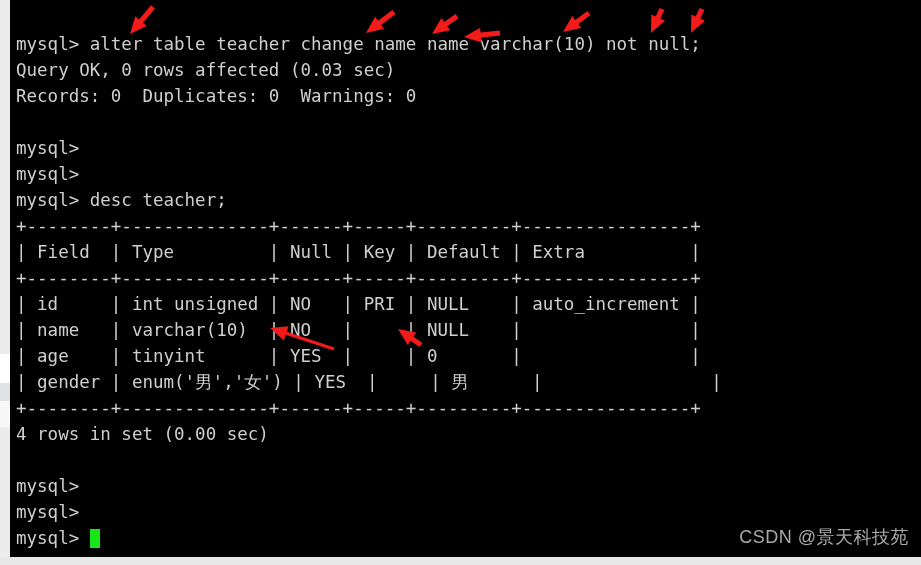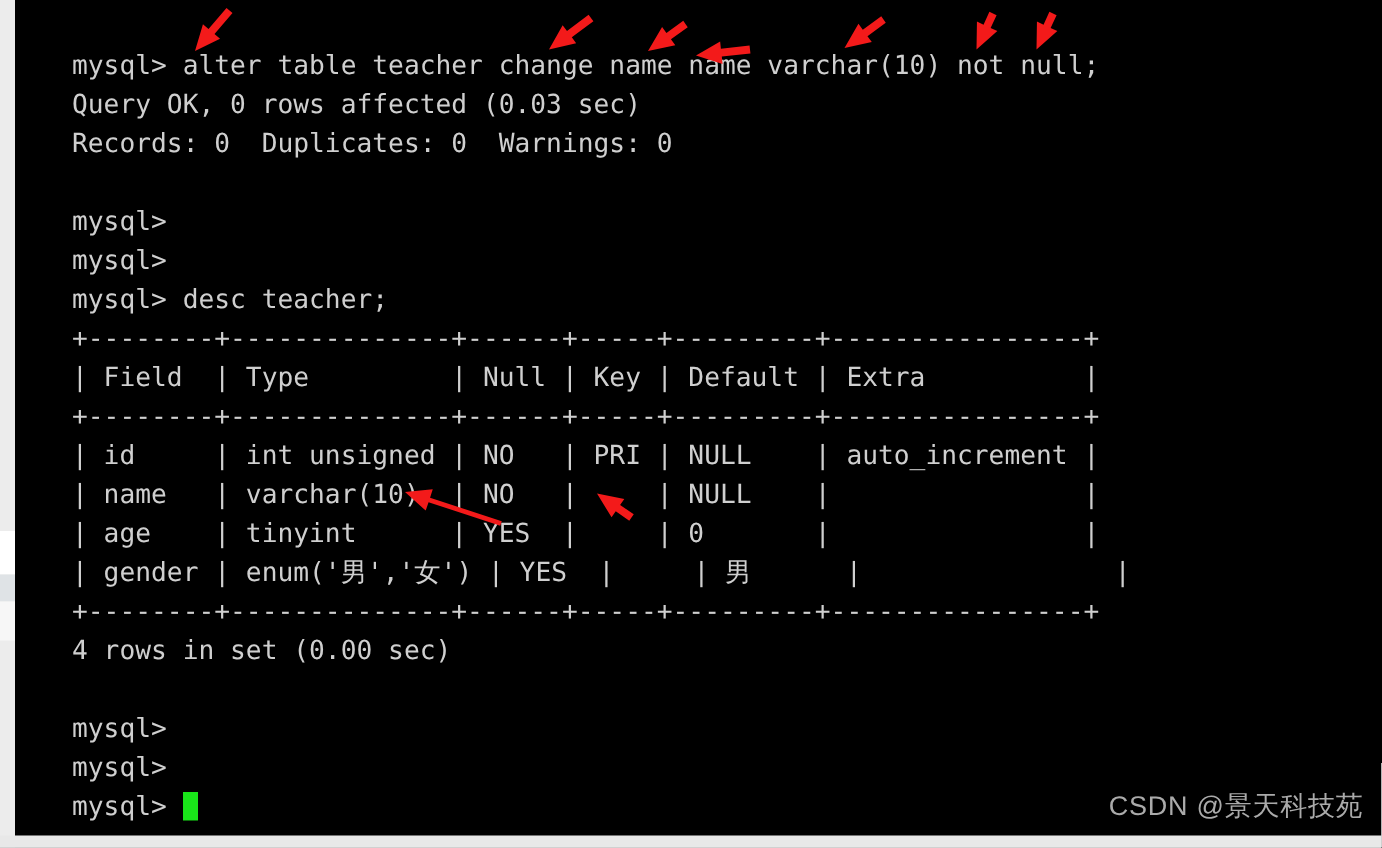--- a/index.html
+++ b/index.html
@@ -70,21 +70,20 @@
   }
   .term-lines {
     position: absolute;
     left: 6px;
     top: 31px;
     white-space: pre;
     font-size: 17.5px;
     line-height: 26px;
     letter-spacing: 0px;
     color: #cfcfcf;
-    margin-left: 32px;
   }
   .term-lines .line {
     height: 26px;
     white-space: pre;
   }
 
   
   .cursor {
     display: inline-block;
     width: 10px;

